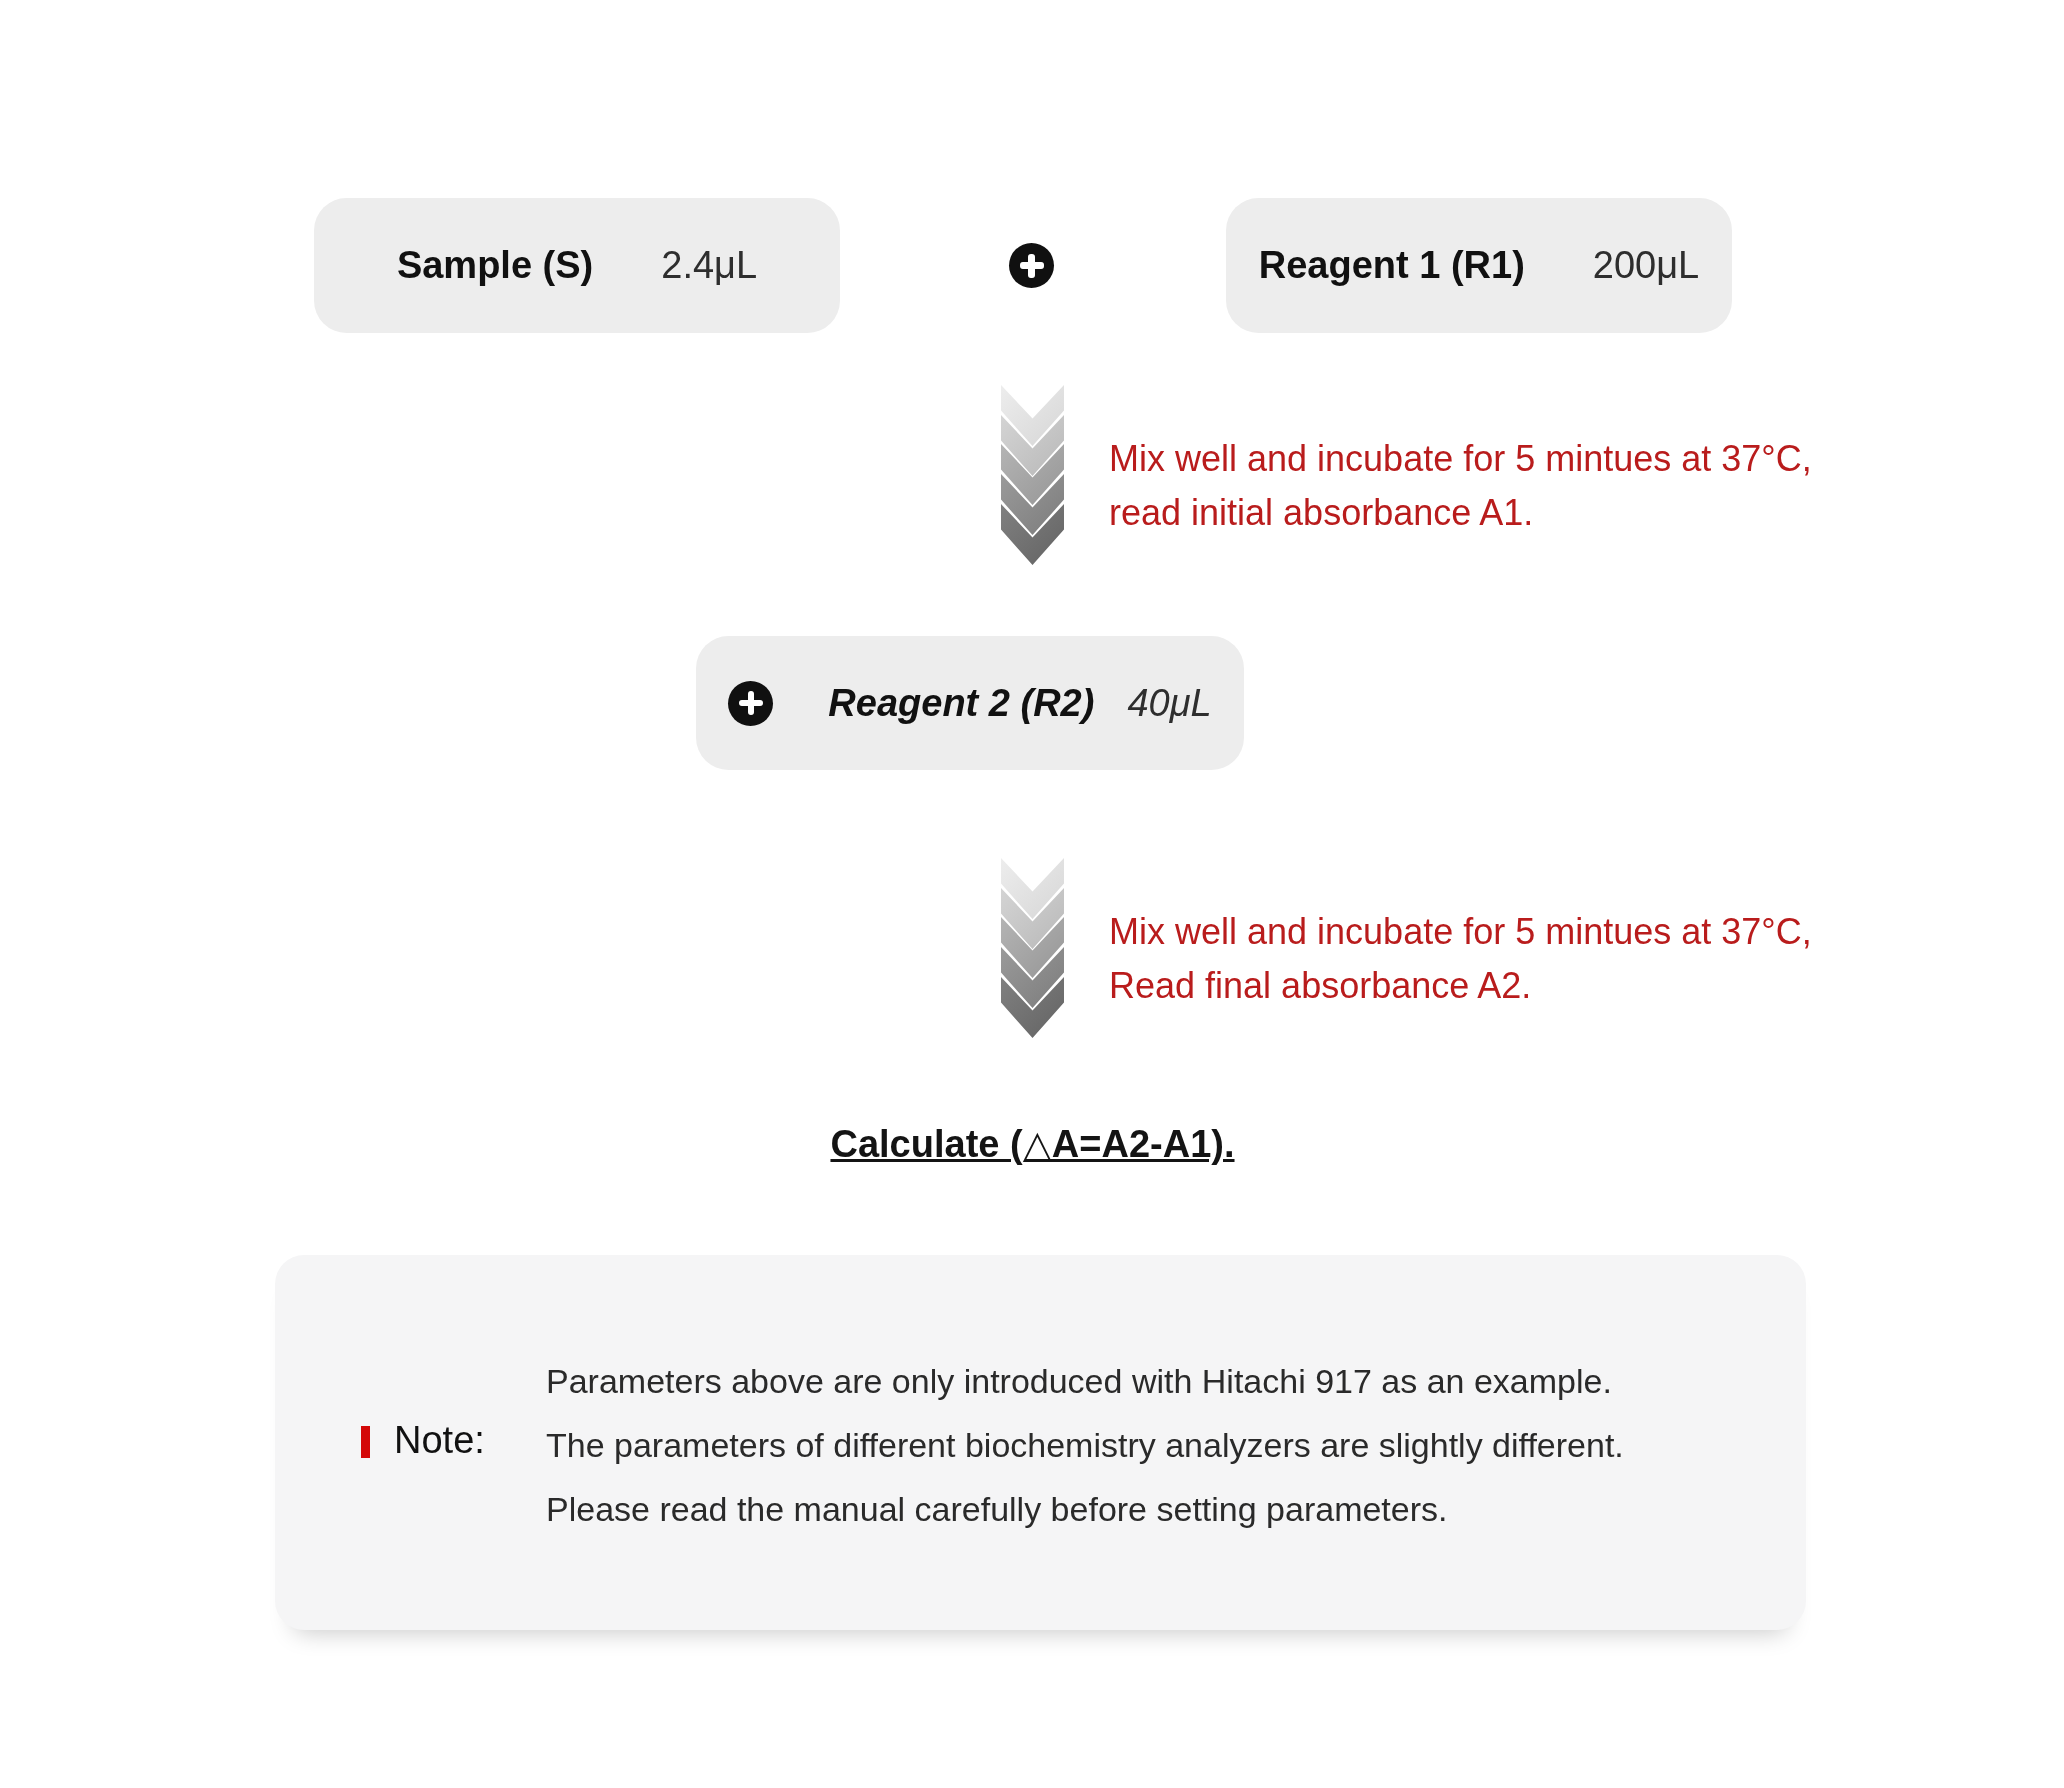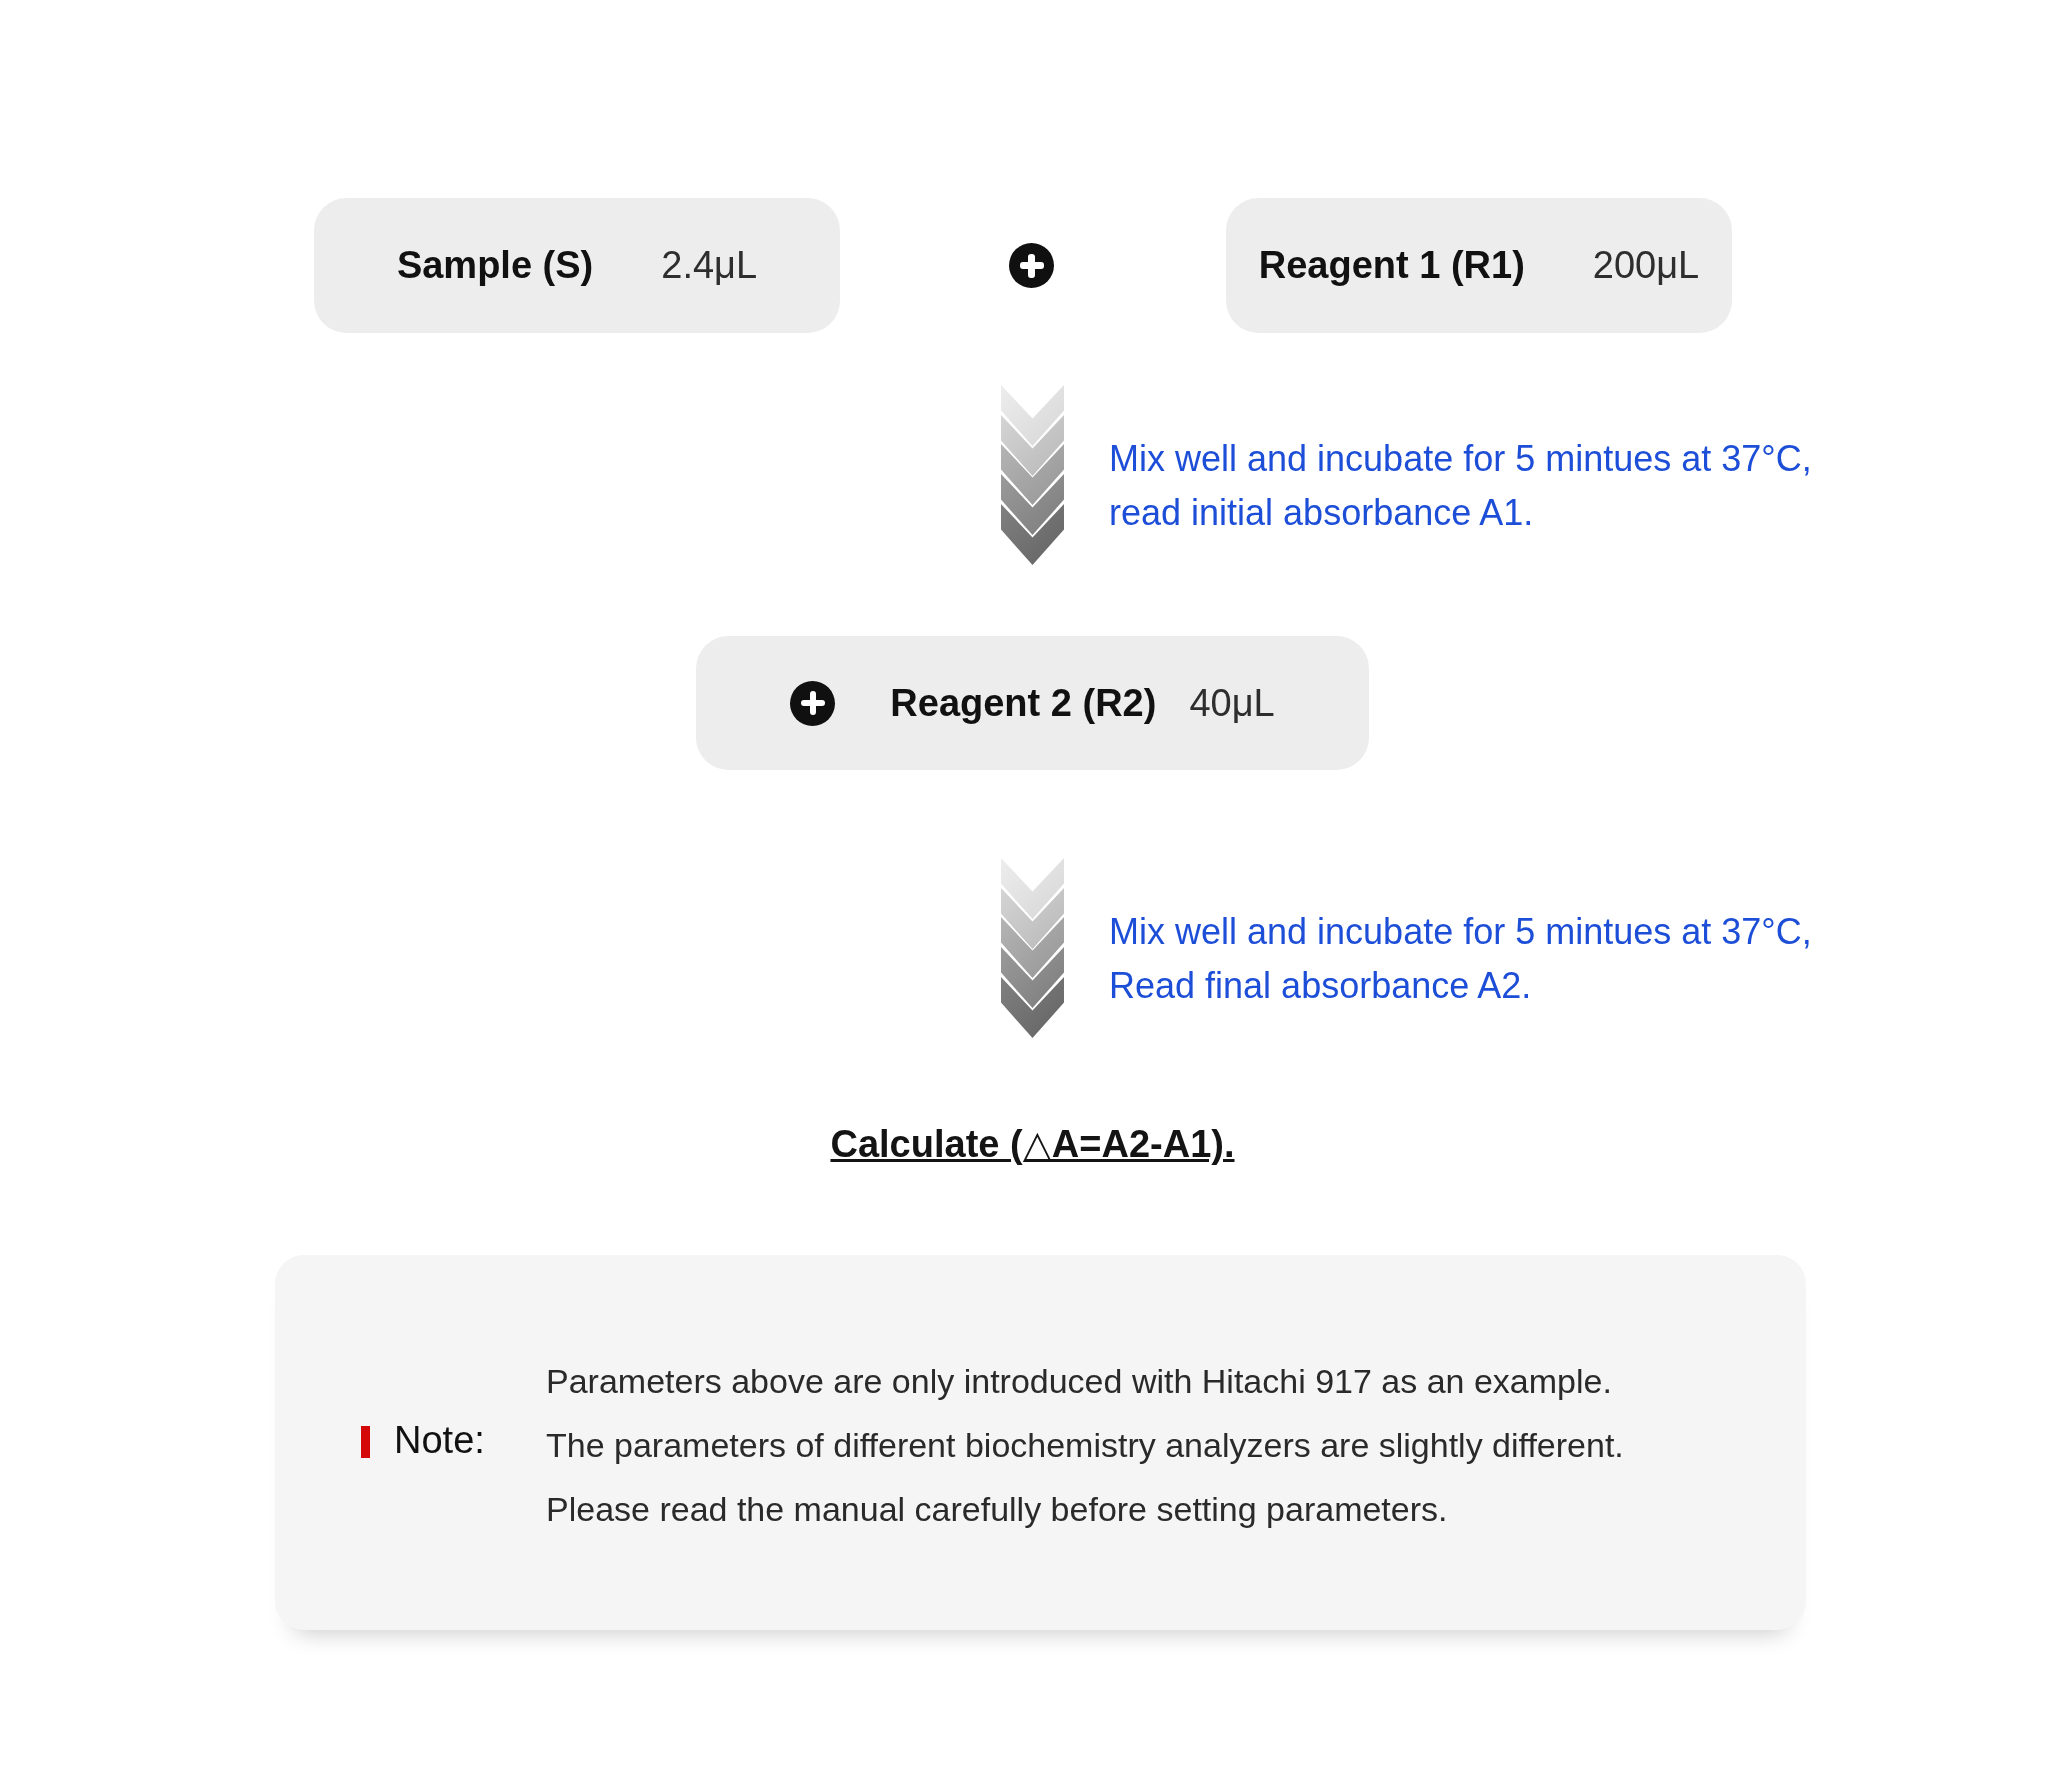--- a/index.html
+++ b/index.html
@@ -10,21 +10,21 @@
   .title-row{position:absolute;left:127px;top:55px;display:flex;align-items:center;}
   .bullet{width:18px;height:18px;border-radius:50%;background:#dd1217;margin-right:19px;flex:0 0 auto;}
   .page-title{font-size:42px;font-weight:700;color:#141414;letter-spacing:0.5px;}
 
   
   .pill{position:absolute;background:#ededed;border-radius:32.5px;display:flex;align-items:center;justify-content:center;}
   .pill .lbl{font-size:38px;font-weight:700;color:#111;}
   .pill .val{font-size:38px;font-weight:400;color:#2e2e2e;margin-left:68px;}
   .pill-sample{left:314px;top:198px;width:526px;height:135px;}
   .pill-r1{left:1226px;top:198px;width:506px;height:135px;}
-  .pill-r2{left:696px;top:636px;width:673px;height:134px;}
+  .pill-r2{left:696px;top:636px;width:548px;height:134px;font-style:italic;}
   .pill-r2 .val{margin-left:33px;}
   .pill-r2 .plus{margin-right:55px;}
 
   
   .plus{width:45px;height:45px;border-radius:50%;background:#101010;position:relative;display:inline-block;flex:0 0 auto;}
   .plus .ph{position:absolute;left:10.5px;right:10.5px;top:50%;margin-top:-3.3px;height:6.7px;background:#fff;border-radius:2.9px;}
   .plus .pv{position:absolute;top:10.5px;bottom:10.5px;left:50%;margin-left:-3.3px;width:6.7px;background:#fff;border-radius:2.9px;}
   .plus-standalone{position:absolute;left:1009px;top:243px;}
 
   
@@ -33,21 +33,21 @@
         clip-path:polygon(0% 0%,50% 55%,100% 0%,100% 42%,50% 100%,0% 42%);}
   .chev:nth-child(1){top:0;background:linear-gradient(135deg,#ededed,#d6d6d6);}
   .chev:nth-child(2){top:30px;background:linear-gradient(135deg,#d4d4d4,#b8b8b8);}
   .chev:nth-child(3){top:59px;background:linear-gradient(135deg,#b4b4b4,#969696);}
   .chev:nth-child(4){top:89px;background:linear-gradient(135deg,#9a9a9a,#7c7c7c);}
   .chev:nth-child(5){top:119px;background:linear-gradient(135deg,#808080,#636363);}
   .arrow1{left:1001px;top:385px;}
   .arrow2{left:1001px;top:858px;}
 
   
-  .instr{position:absolute;left:1109px;width:784px;font-size:36px;line-height:54px;color:#1d4ed8;}
+  .instr{position:absolute;left:1109px;width:784px;font-size:36px;line-height:54px;color:#b91c1c;}
   .instr1{top:432px;}
   .instr2{top:905px;}
 
   
   .calc{position:absolute;left:0;top:1120px;width:2065px;text-align:center;
         font-size:38px;line-height:48px;font-weight:700;color:#141414;text-decoration:underline;}
 
   
   .note-card{position:absolute;left:275px;top:1255px;width:1531px;height:375px;background:#f5f5f6;
              border-radius:29px;box-shadow:0 21px 25px -19px rgba(0,0,0,0.22);}

